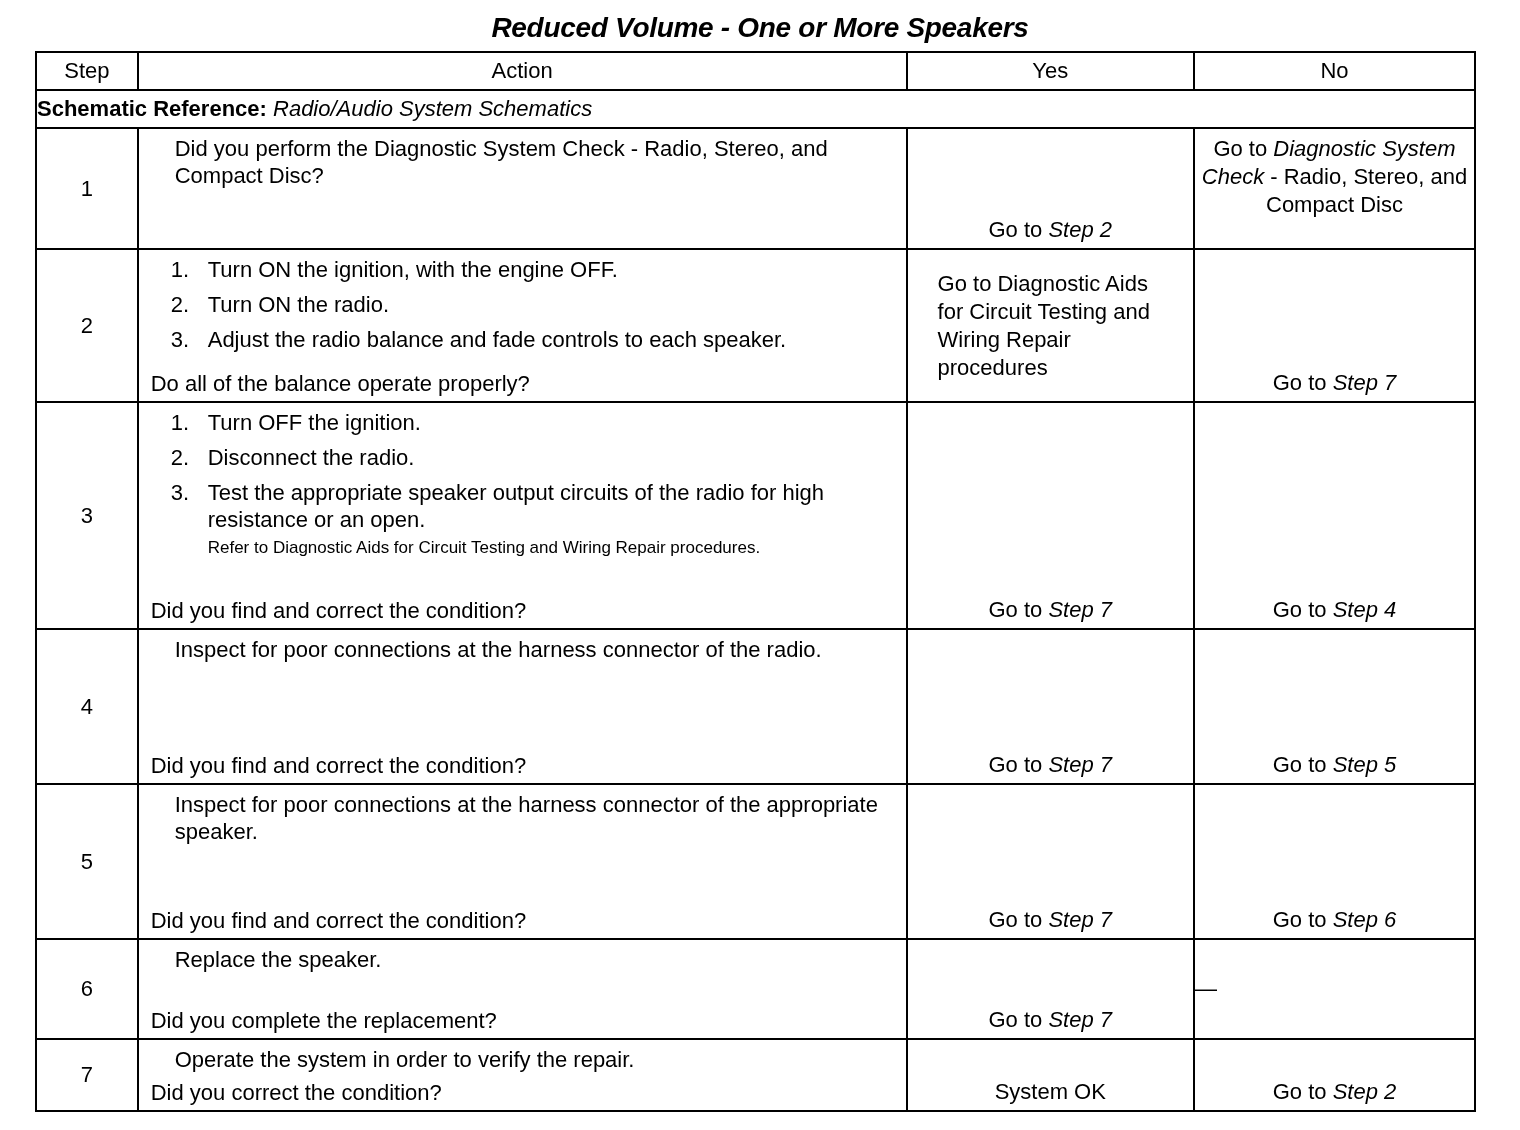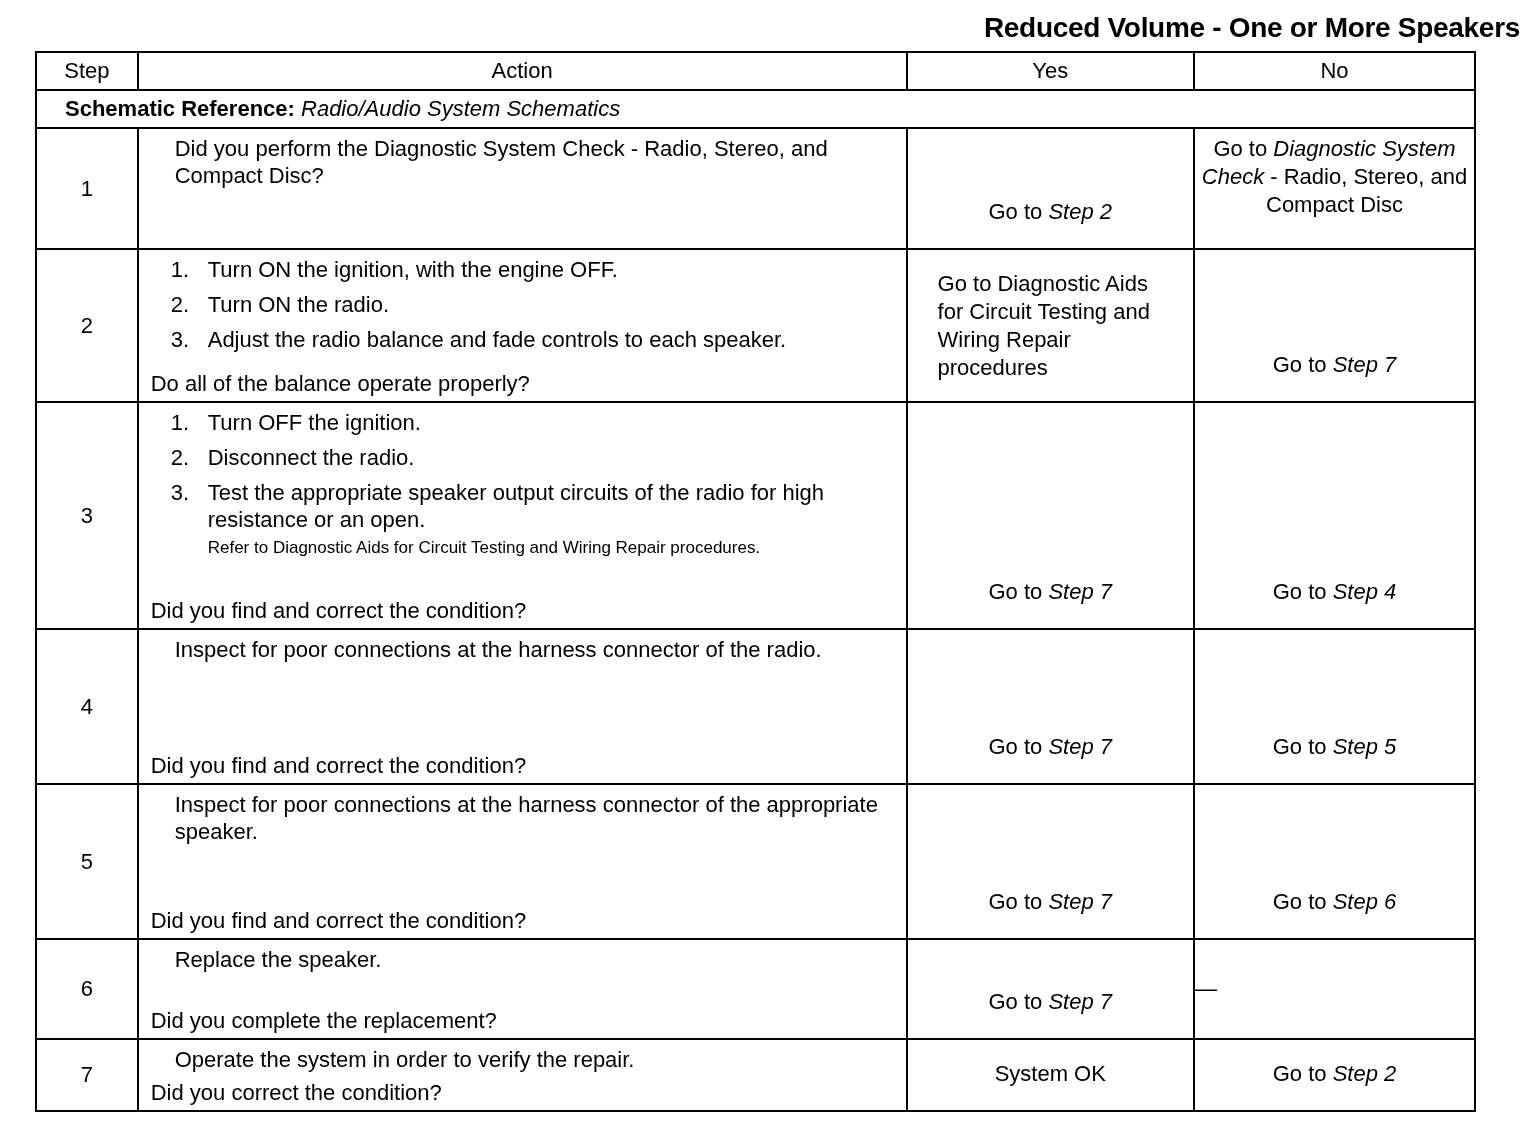--- a/index.html
+++ b/index.html
@@ -1,36 +1,36 @@
 <!DOCTYPE html>
 <html><head>
 <meta charset="utf-8">
 <style>
   html, body { margin:0; padding:0; background:#ffffff; }
   body { width:1520px; height:1130px; position:relative; font-family:"Liberation Sans", sans-serif; color:#000; }
-  .title { position:absolute; top:12px; left:0; width:1520px; text-align:right; font-weight:bold; font-size:28px; letter-spacing:-0.3px; }
+  .title { position:absolute; top:12px; left:0; width:1520px; text-align:center; font-weight:bold; font-size:28px; letter-spacing:-0.3px;font-style:italic; }
   table { position:absolute; top:51px; left:35px; width:1441px; border-collapse:collapse; font-size:22px; }
   td, th { border:2.5px solid #000; padding:0; vertical-align:top; }
   th { font-weight:normal; font-size:22px; height:36px; text-align:center; vertical-align:middle; }
   .c-step { width:100px; }
   .c-action { width:770px; }
   .c-yes { width:286px; }
   .c-no { width:280px; }
-  .schem { height:36px; padding-left:28px; vertical-align:middle; }
+  .schem { height:36px; padding-left:0; vertical-align:middle; }
   .schem b { font-weight:bold; }
   .schem i { font-style:italic; }
   .stepnum { text-align:center; vertical-align:middle; }
   .action { padding:6px 6px 6px 12px; position:relative; }
   .action .q { position:absolute; left:12px; bottom:4px; }
   .action .lead { line-height:27px;margin-left:24px; }
   ol { margin:0; padding:0 0 0 0; list-style:none; }
   ol li { position:relative; padding-left:57px; line-height:27px; margin-bottom:8px; }
   ol li .num { position:absolute; left:20px; top:0; }
   .note { display:block; font-size:17px; line-height:29px; }
-  .yes, .no { text-align:center; vertical-align:bottom; padding-bottom:22px; line-height:28px; }
+  .yes, .no { text-align:center; vertical-align:bottom; padding-bottom:4px; line-height:28px; }
   .center-mid { vertical-align:middle; text-align:left; }
   em { font-style:italic; }
 </style>
 </head>
 <body>
 
 <div class="title">Reduced Volume - One or More Speakers</div>
 
 <table>
   <thead>

